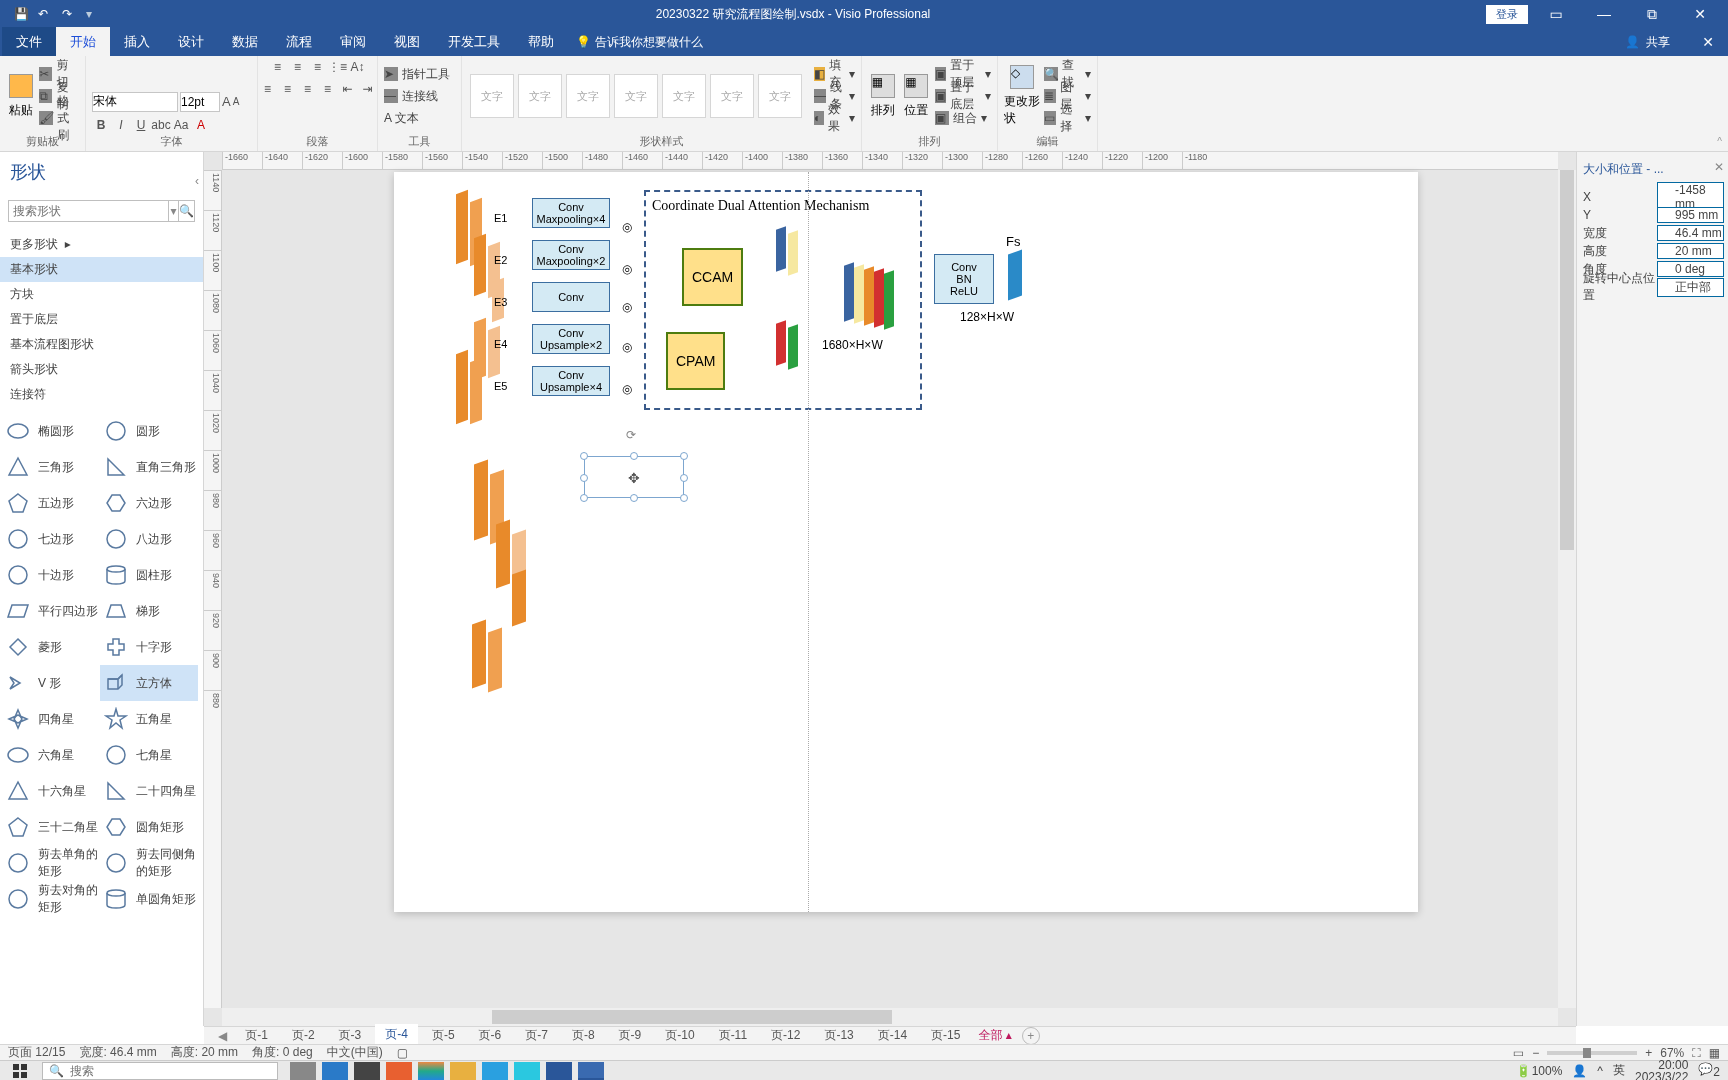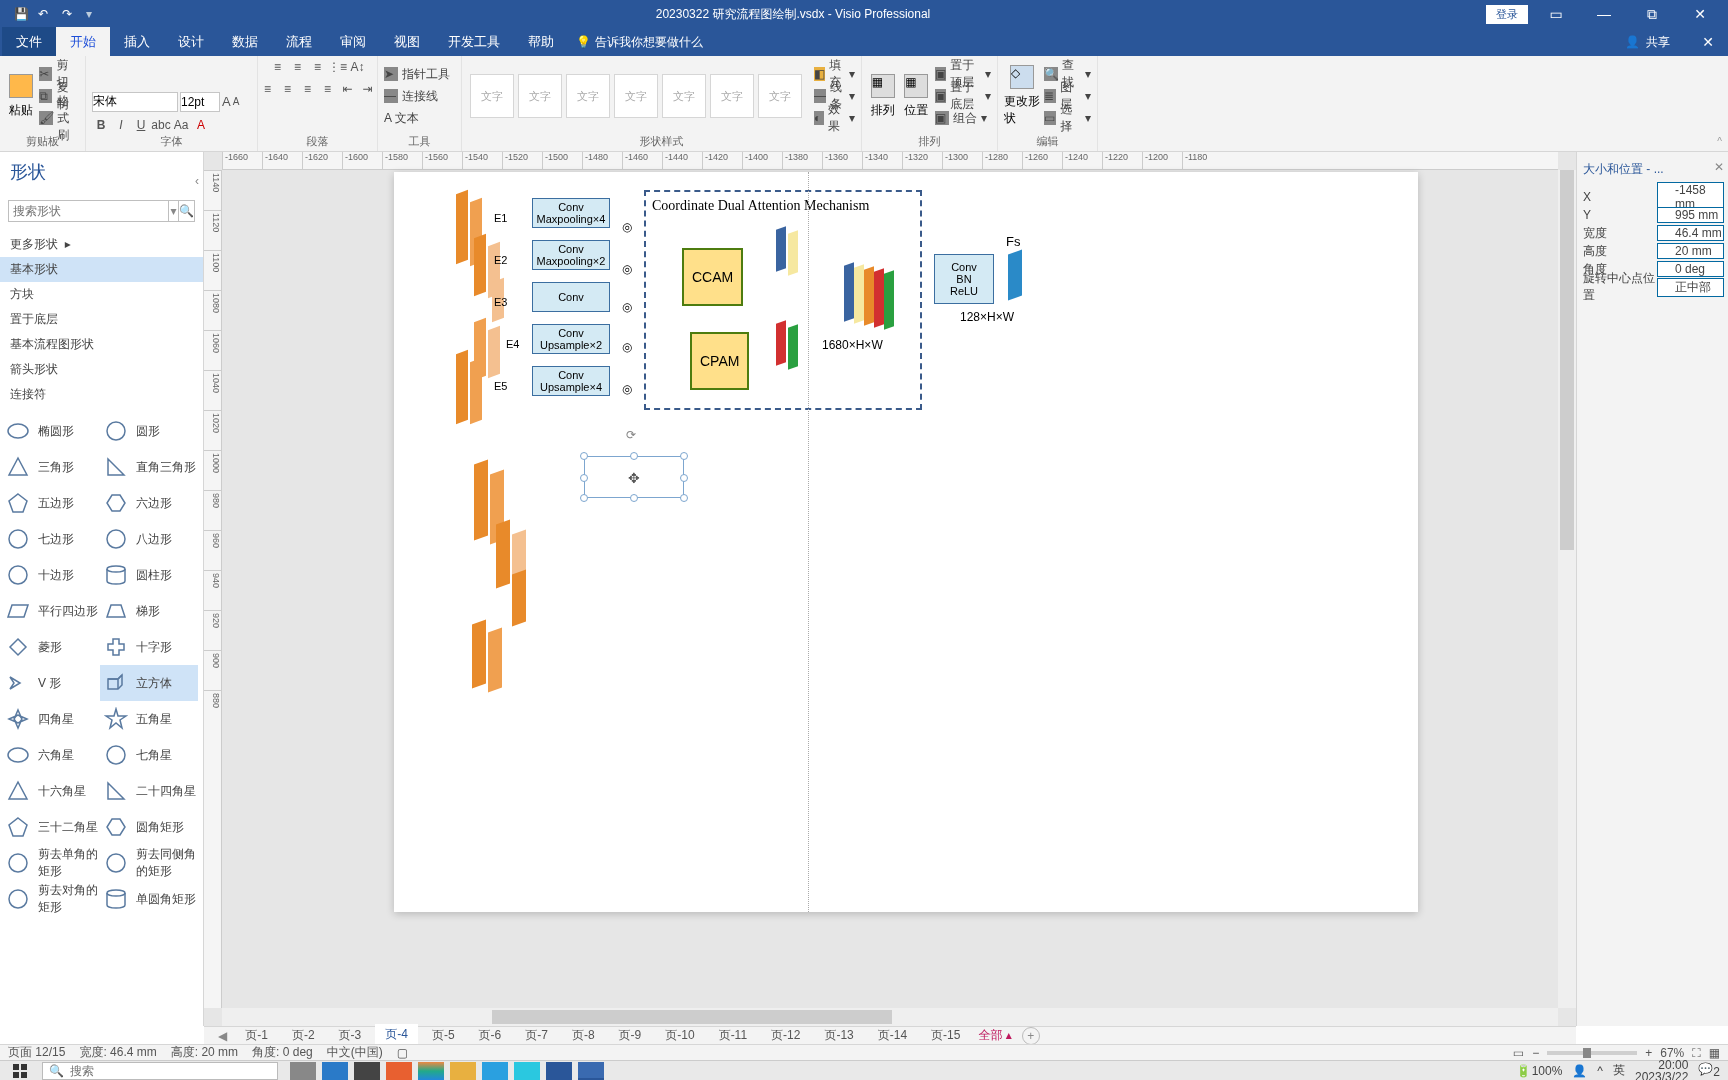--- a/index.html
+++ b/index.html
@@ -632,21 +632,21 @@
         <div class="slab" style="--c:#f4c090;left:98px;top:108px;width:12px;height:40px"></div>
         <div class="slab" style="--c:#f0a050;left:80px;top:148px;width:12px;height:58px"></div>
         <div class="slab" style="--c:#f4c090;left:94px;top:156px;width:12px;height:48px"></div>
         <div class="slab" style="--c:#e88a2a;left:62px;top:180px;width:12px;height:70px"></div>
         <div class="slab" style="--c:#f0a050;left:76px;top:188px;width:12px;height:62px"></div>
 
         <div id="elabels">
             <div style="position:absolute;left:100px;top:40px;font-size:11px">E1</div>
             <div style="position:absolute;left:100px;top:82px;font-size:11px">E2</div>
             <div style="position:absolute;left:100px;top:124px;font-size:11px">E3</div>
-            <div style="position:absolute;left:112px;top:166px;font-size:11px">E4</div>
+            <div style="position:absolute;left:100px;top:166px;font-size:11px">E4</div>
             <div style="position:absolute;left:100px;top:208px;font-size:11px">E5</div>
           </div>
 
         <div id="convboxes">
             <div class="box" style="left:138px;top:26px;width:78px;height:30px;white-space:pre-line">Conv
 Maxpooling×4</div>
             <div class="box" style="left:138px;top:68px;width:78px;height:30px;white-space:pre-line">Conv
 Maxpooling×2</div>
             <div class="box" style="left:138px;top:110px;width:78px;height:30px;white-space:pre-line">Conv</div>
             <div class="box" style="left:138px;top:152px;width:78px;height:30px;white-space:pre-line">Conv
@@ -657,21 +657,21 @@
 
         <div style="position:absolute;left:228px;top:48px;font-size:12px">◎</div>
         <div style="position:absolute;left:228px;top:90px;font-size:12px">◎</div>
         <div style="position:absolute;left:228px;top:128px;font-size:12px">◎</div>
         <div style="position:absolute;left:228px;top:168px;font-size:12px">◎</div>
         <div style="position:absolute;left:228px;top:210px;font-size:12px">◎</div>
 
         <div class="dashbox" style="left:250px;top:18px;width:278px;height:220px"></div>
         <div style="position:absolute;left:258px;top:26px;font-size:14px;font-family:serif">Coordinate Dual Attention Mechanism</div>
         <div class="tag" style="left:288px;top:76px">CCAM</div>
-        <div class="tag" style="left:296px;top:160px">CPAM</div>
+        <div class="tag" style="left:272px;top:160px">CPAM</div>
 
         <div class="slab" style="--c:#3a64a0;left:382px;top:56px;width:10px;height:42px"></div>
         <div class="slab" style="--c:#f6e8a0;left:394px;top:60px;width:10px;height:42px"></div>
         <div class="slab" style="--c:#d23030;left:382px;top:150px;width:10px;height:42px"></div>
         <div class="slab" style="--c:#2aa040;left:394px;top:154px;width:10px;height:42px"></div>
 
         <div class="slab" style="--c:#3a64a0;left:450px;top:92px;width:10px;height:56px"></div>
         <div class="slab" style="--c:#f6e8a0;left:460px;top:94px;width:10px;height:56px"></div>
         <div class="slab" style="--c:#e88a2a;left:470px;top:96px;width:10px;height:56px"></div>
         <div class="slab" style="--c:#d23030;left:480px;top:98px;width:10px;height:56px"></div>

